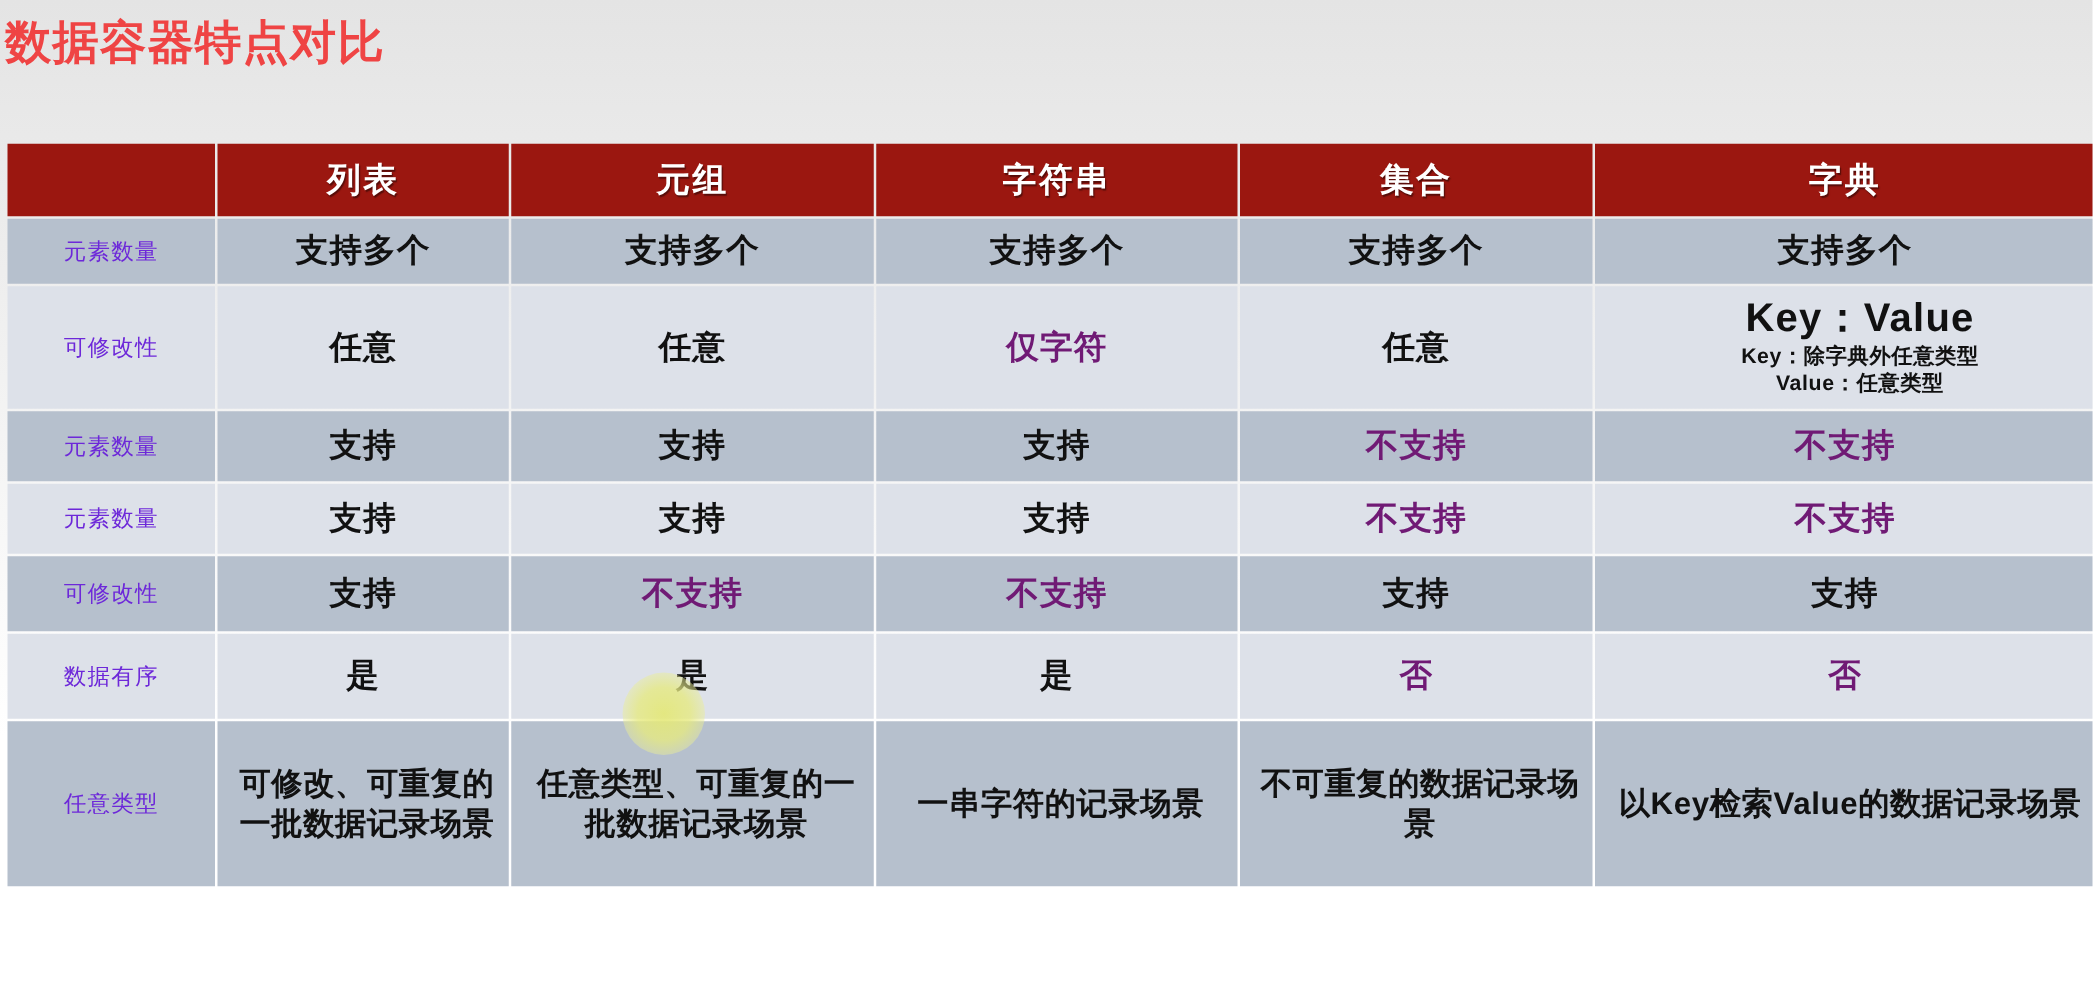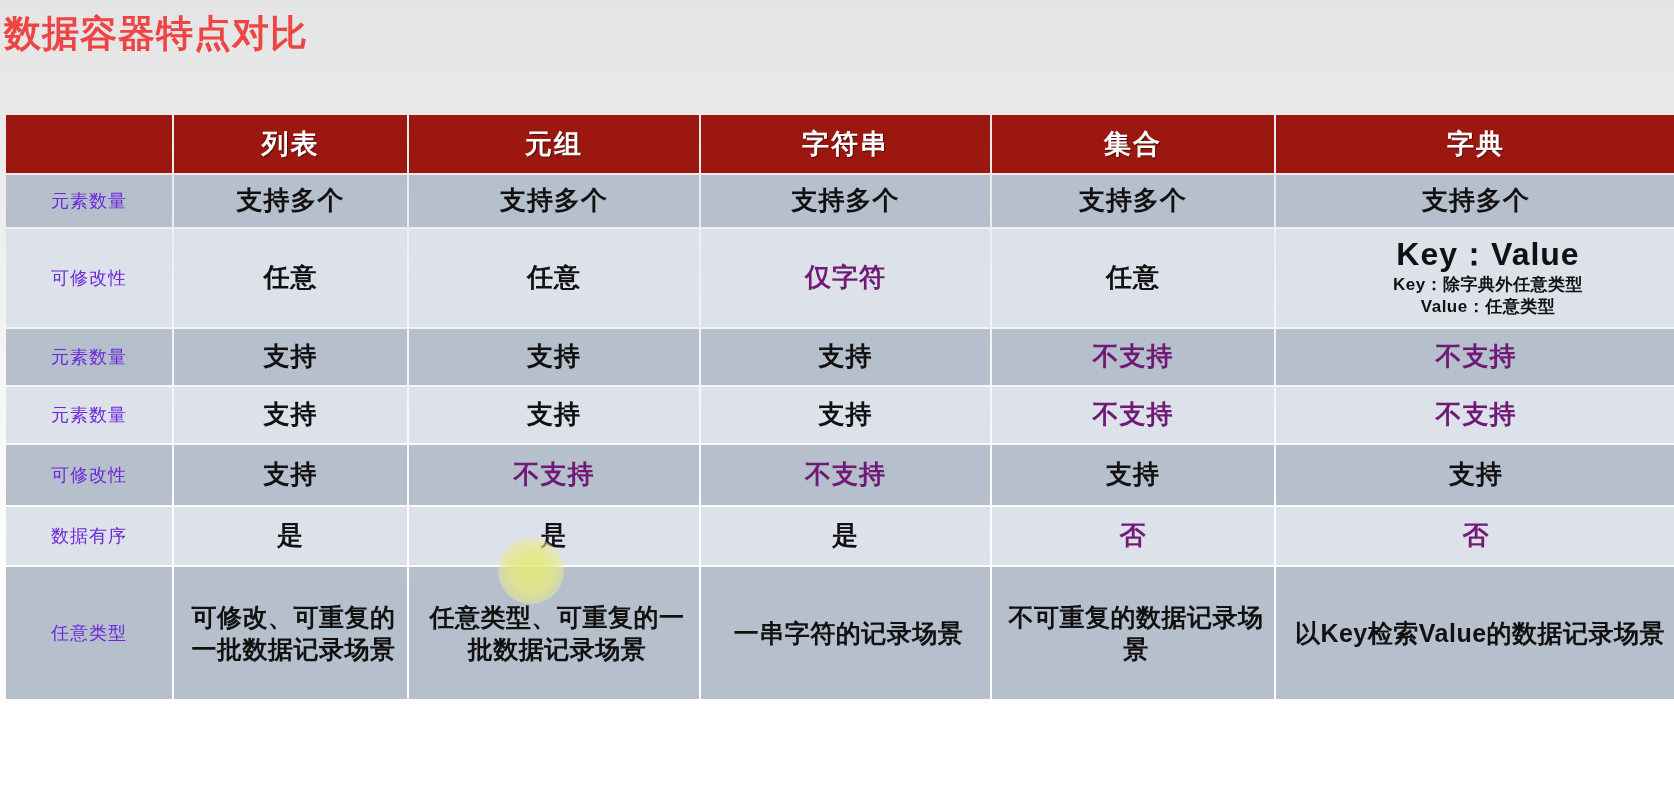--- a/index.html
+++ b/index.html
@@ -83,21 +83,21 @@
     text-align: center;
   }
   .neg { color: #701a75; }
 
   
   .h-qty   td { height: 52px; }
   .h-type  td { height: 98px; }
   .h-idx   td { height: 56px; }
   .h-dup   td { height: 56px; }
   .h-mut   td { height: 60px; }
-  .h-ord   td { height: 58px; }
+  .h-ord   td { height: 68px; }
   .h-use   td { height: 132px; }
 
   
   .dict-type {
     text-align: left;
     padding-left: 24px !important;
     line-height: 1.06;
   }
   .dict-type .kv-big {
     display: block;

